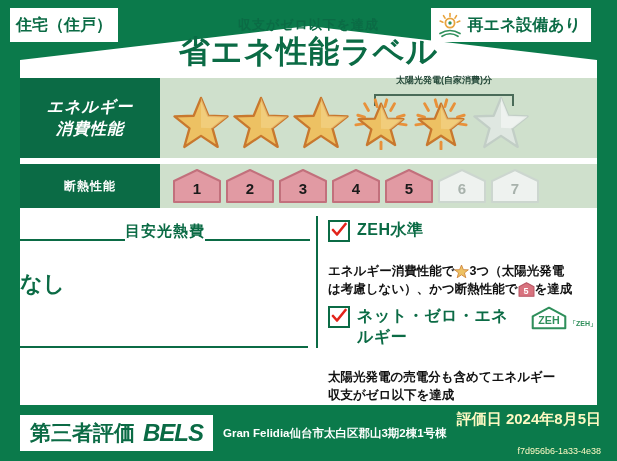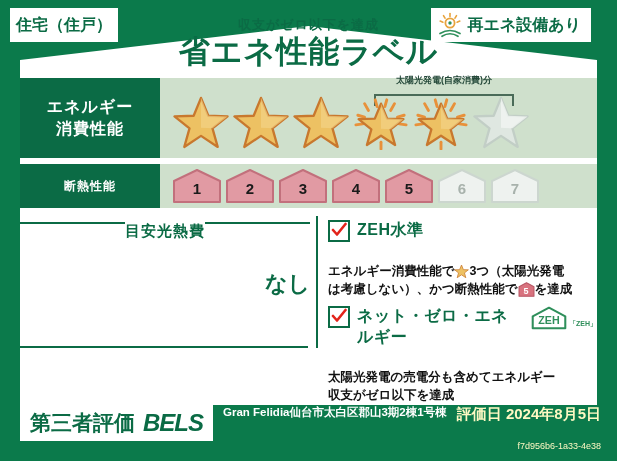--- a/index.html
+++ b/index.html
@@ -91,21 +91,21 @@
     display:flex;flex-direction:column;align-items:center;justify-content:center;
     font-size:16px;font-weight:bold;line-height:1.35;
     letter-spacing:1px;
   }
   .perf-value{
     flex:1;
     background:#cfe0cc;
     position:relative;
     display:flex;align-items:center;
   }
-  .row-energy .perf-label{height:80px;}
+  .row-energy .perf-label{height:80px;font-style:italic;}
   .row-energy .perf-value{height:80px;}
   .row-insul .perf-label{height:44px;font-size:12px;}
   .row-insul .perf-value{height:44px;}
 
   
   .stars{
     display:flex;align-items:center;gap:2px;
     padding-left:12px;
     margin-top:8px;
   }
@@ -142,26 +142,26 @@
   .house.off .num{color:#a8b2ac;}
 
   
   .lower{
     display:flex;margin-top:8px;height:150px;
   }
   .lower-left{
     flex:0 0 290px;position:relative;padding-right:6px;
   }
   .cost-head{
-    display:flex;align-items:flex-start;gap:0;margin-top:6px;
+    display:flex;align-items:flex-end;gap:0;margin-top:6px;
   }
   .cost-head .ln{flex:1;height:2px;background:#0b6b45;}
   .cost-head .t{font-size:15px;font-weight:bold;color:#0b6b45;letter-spacing:1px;white-space:nowrap;}
   .cost-val{
-    text-align:right;font-size:22px;font-weight:bold;color:#0b6b45;
+    text-align:left;font-size:22px;font-weight:bold;color:#0b6b45;
     margin-top:28px;
   }
   .cost-foot{
     position:absolute;left:0;right:8px;bottom:18px;height:2px;background:#0b6b45;
   }
   .vdiv{
     width:2px;background:#0b6b45;margin:0 10px 18px 0;
   }
   .lower-right{flex:1;padding-top:4px;}
 
@@ -186,21 +186,21 @@
     font-style:normal;font-size:9px;font-weight:bold;color:#ffffff;padding-top:3px;
   }
   .zeh-logo{display:inline-flex;align-items:flex-end;gap:1px;vertical-align:-6px;margin-left:3px;}
   .zeh-logo svg{width:38px;height:24px;display:block;}
   .zeh-logo .sm{font-size:7px;color:#2f8f5b;font-weight:bold;padding-bottom:1px;}
 
   
   .footer{
     position:absolute;left:0;right:0;bottom:0;height:56px;
     background:#0b7a4b;z-index:7;
-    display:flex;
+    display:flex;align-items:center;
   }
   .bels{
     margin-left:20px;
     background:#ffffff;
     height:36px;display:flex;align-items:center;
     padding:0 10px;gap:8px;
   }
   .bels .jp{font-size:21px;font-weight:bold;color:#0b6b45;letter-spacing:0px;}
   .bels .en{font-size:24px;font-weight:bold;color:#0b6b45;letter-spacing:-1px;font-style:italic;}
   .bldg{

